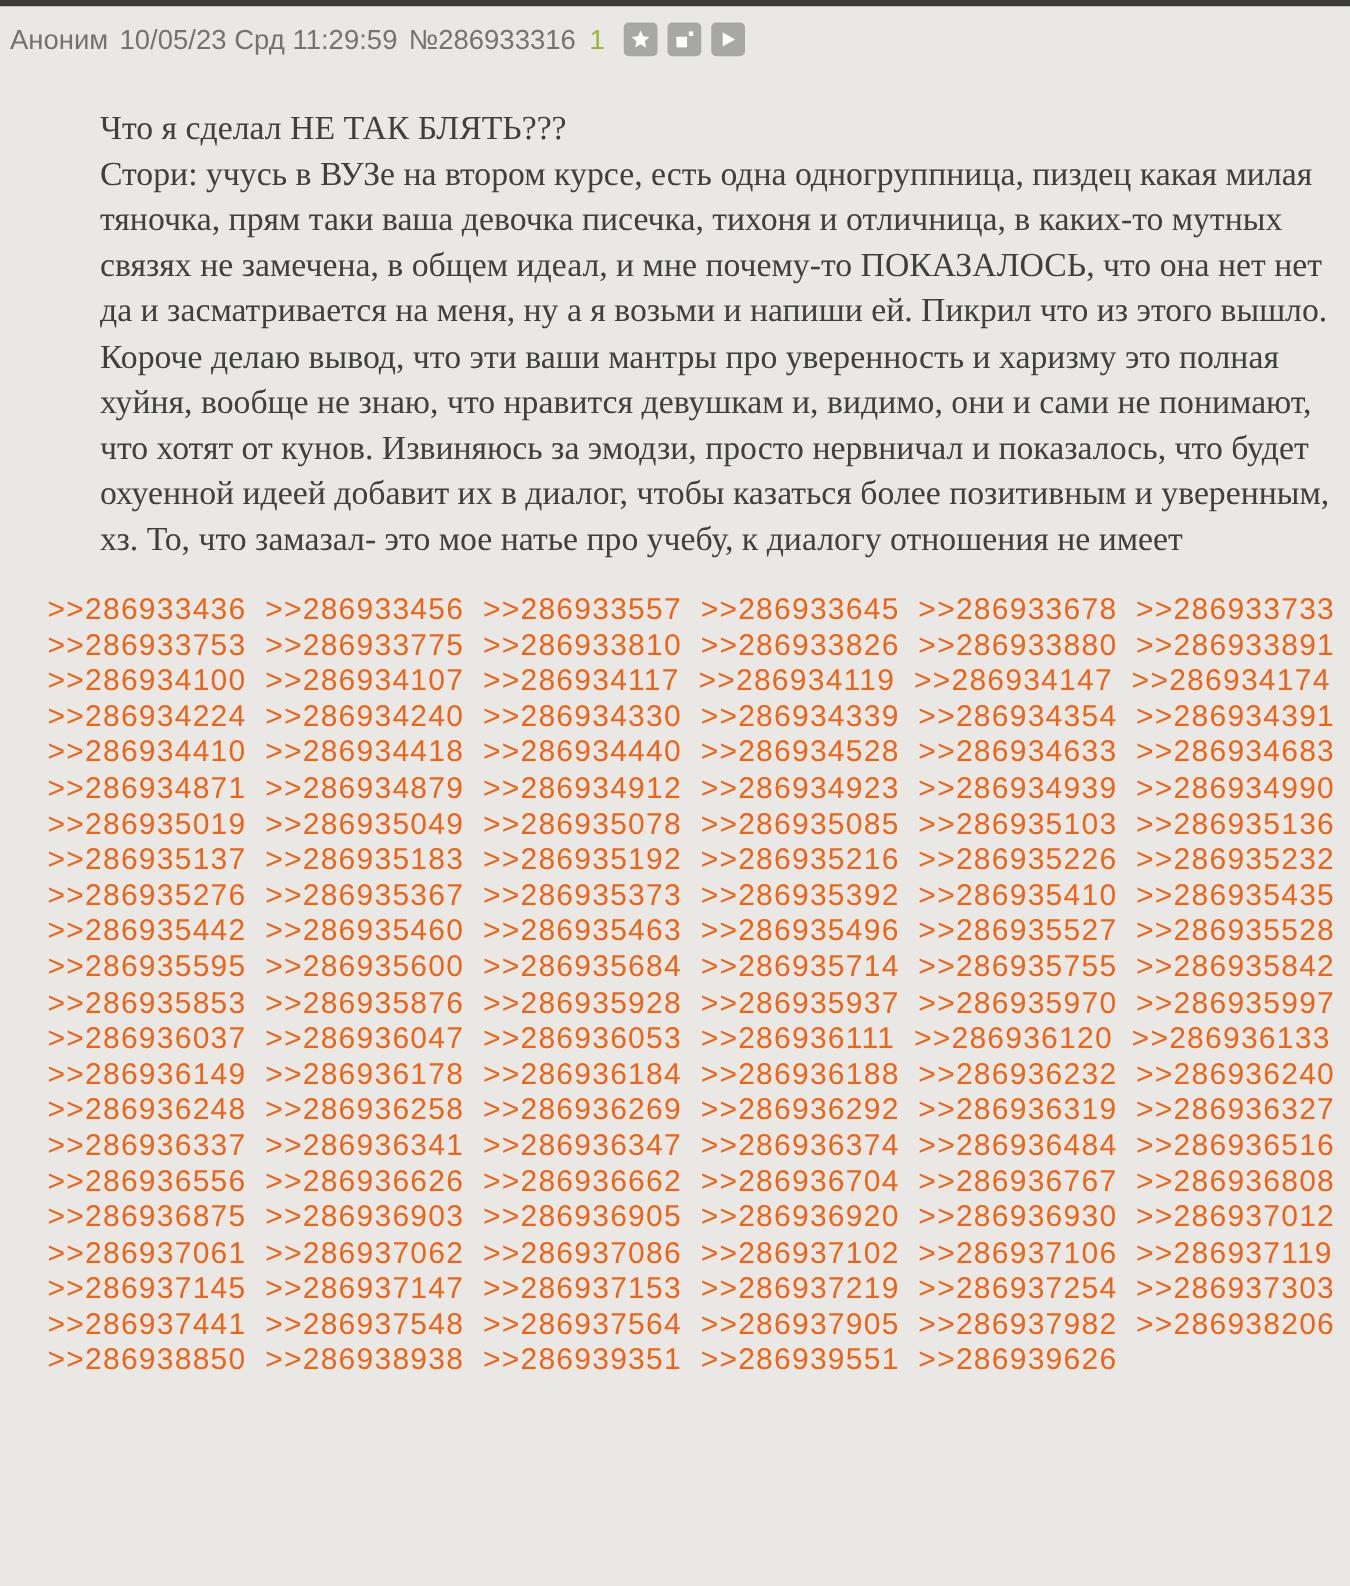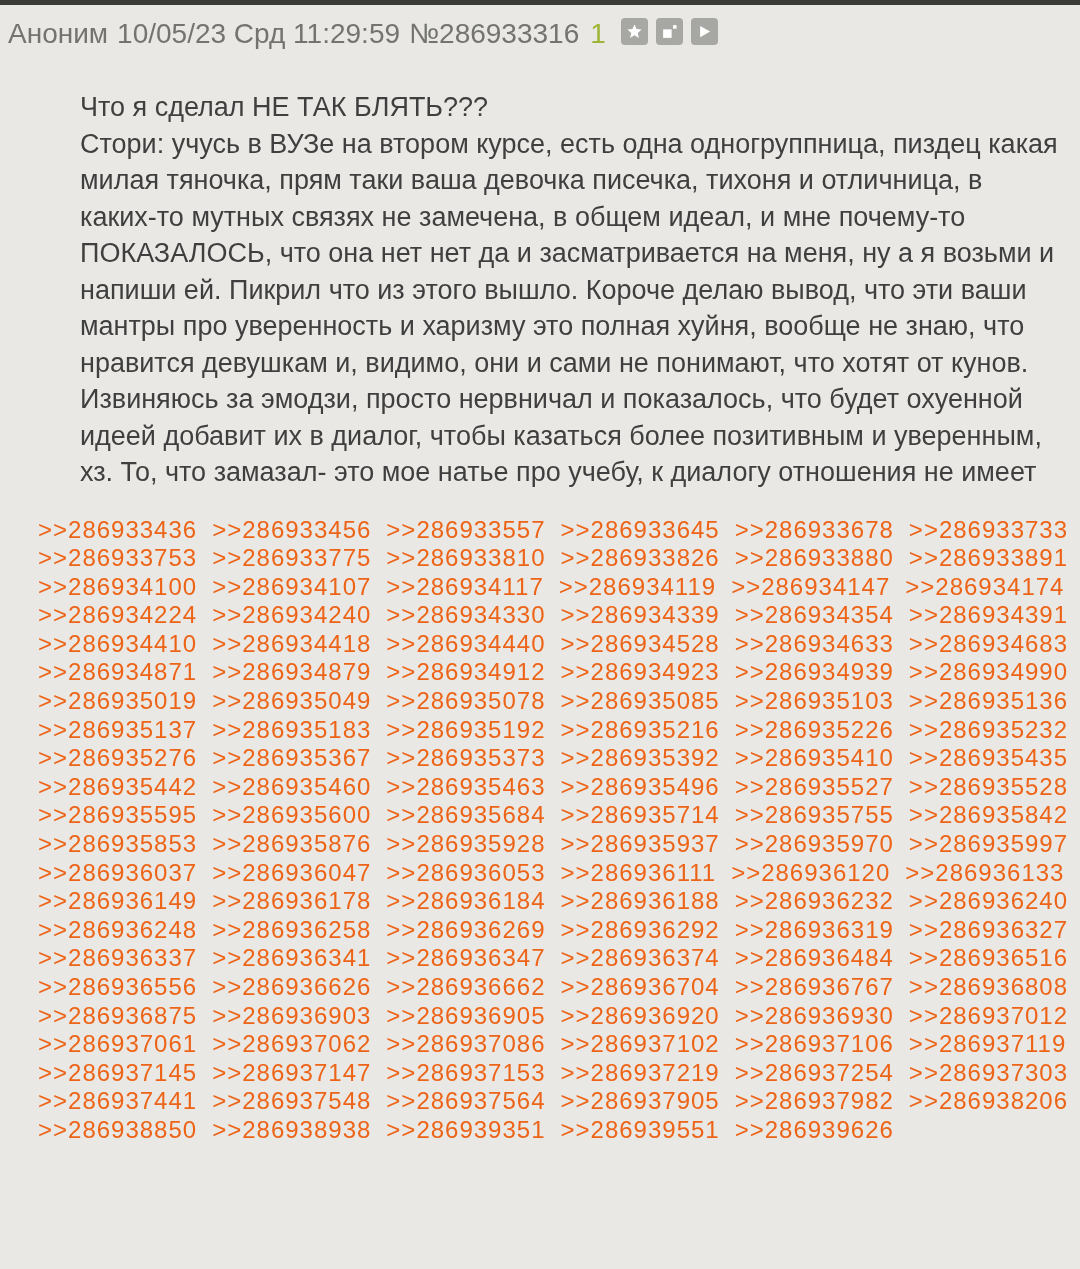--- a/index.html
+++ b/index.html
@@ -15,38 +15,39 @@
   html,body{width:1080px;height:1269px;overflow:hidden;}
   body{
     background:var(--bg);
     font-family:"Liberation Sans","DejaVu Sans",sans-serif;
     color:var(--text);
   }
   .top-strip{
     width:1080px;height:5px;background:var(--strip);
   }
   .post-header{
-    display:flex;align-items:flex-start;
+    display:flex;align-items:flex-end;
     padding:13px 8px 0 8px;
-    font-size:28px;color:var(--meta);
+    font-size:22px;color:var(--meta);
     gap:9px;
   }
   .post-ordinal{color:var(--green);margin-left:2px;}
   .icon-group{display:flex;gap:8px;margin-left:6px;}
   .icon-btn{
     width:27px;height:27px;border:none;border-radius:4px;
     background:var(--iconbg);
     display:flex;align-items:center;justify-content:center;
     cursor:pointer;padding:0;
   }
   .icon-btn svg{display:block;}
   .post-body{
     margin:39px 14px 0 80px;
     font-size:27px;line-height:36.5px;
     color:var(--text);
+    font-family:Liberation Serif, serif;
   }
   .reply-map{
     margin:25px 10px 0 38px;
   }
   .reply-row{
     display:flex;gap:15px;height:28.6px;align-items:flex-start;
   }
   .reply-link{
     color:var(--link);text-decoration:none;
     font-size:24px;letter-spacing:1px;white-space:nowrap;

